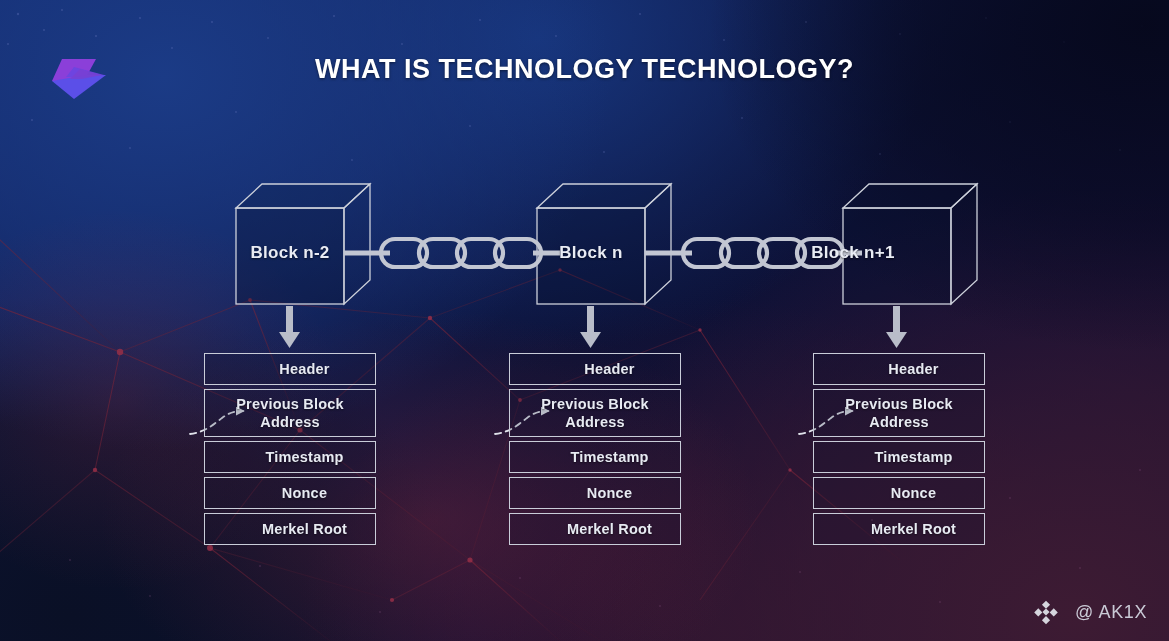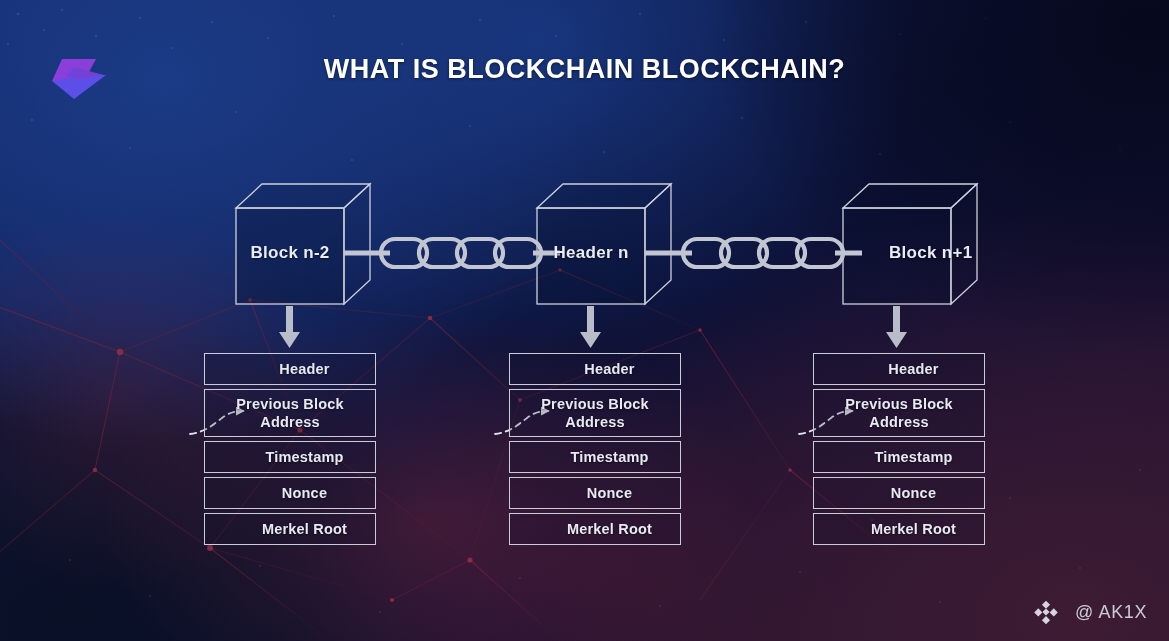--- a/index.html
+++ b/index.html
@@ -191,21 +191,21 @@
   <div class="bg-layer bg-dark-tr"></div>
 
   <svg id="logo" viewBox="0 0 64 48">
     <polygon points="10,4 44,4 32,26 0,26" fill="#8b3fd9"></polygon>
     <polygon points="44,4 58,22 34,22" fill="#8b3fd9" opacity="0"></polygon>
     <polygon points="0,26 34,20 54,20 22,44" fill="#5b4fe8"></polygon>
     <polygon points="22,12 52,20 34,22 14,22" fill="#6a45e0" opacity="0.9"></polygon>
     <polygon points="28,14 50,20 30,24 18,24" fill="#7b3fd0" opacity="0.7"></polygon>
   </svg>
 
-  <div id="title">WHAT IS BLOCKCHAIN BLOCKCHAIN?</div>
+  <div id="title">WHAT IS TECHNOLOGY TECHNOLOGY?</div>
 
   <svg id="diagram" viewBox="0 0 1169 641">
     <defs>
       <marker id="arrHead" viewBox="0 0 10 10" refX="4" refY="5" markerWidth="6" markerHeight="6" orient="auto-start-reverse">
         <path d="M 0 0 L 10 5 L 0 10 z" fill="#b9bdc9"></path>
       </marker>
       <marker id="dashHead" viewBox="0 0 10 10" refX="8" refY="5" markerWidth="5" markerHeight="5" orient="auto">
         <path d="M 0 0 L 10 5 L 0 10 z" fill="#dfe2ea"></path>
       </marker>
     </defs>
@@ -264,22 +264,22 @@
     </g>
     <g fill="none" stroke="#dfe2ea" stroke-width="1.8" stroke-dasharray="6 5" stroke-linecap="round">
       <path d="M495,434 C511,432 519,424 527,418 C535,412 541,411 548,411" marker-end="url(#dashHead)"></path>
     </g>
     <g fill="none" stroke="#dfe2ea" stroke-width="1.8" stroke-dasharray="6 5" stroke-linecap="round">
       <path d="M799,434 C815,432 823,424 831,418 C839,412 845,411 852,411" marker-end="url(#dashHead)"></path>
     </g>
   </svg>
 
   <div class="cube-label" style="left:236px; top:243px; width:108px; text-align:center;">Block n-2</div>
-  <div class="cube-label" style="left:537px; top:243px; width:108px; text-align:center;">Header n</div>
-  <div class="cube-label" style="left:889px; top:243px; width:108px; ">Block n+1</div>
+  <div class="cube-label" style="left:537px; top:243px; width:108px; text-align:center;">Block n</div>
+  <div class="cube-label" style="left:799px; top:243px; width:108px; text-align:center;">Block n+1</div>
 
   <div class="field-col" style="left:204px; top:353px;">
     <div class="field-box short" style="top:0px;">Header</div>
     <div class="field-box tall" style="top:36px;">
       <span>
         <span>Previous Block</span><br>
         <span>Address</span>
       </span>
     </div>
     <div class="field-box short" style="top:88px;">Timestamp</div>

